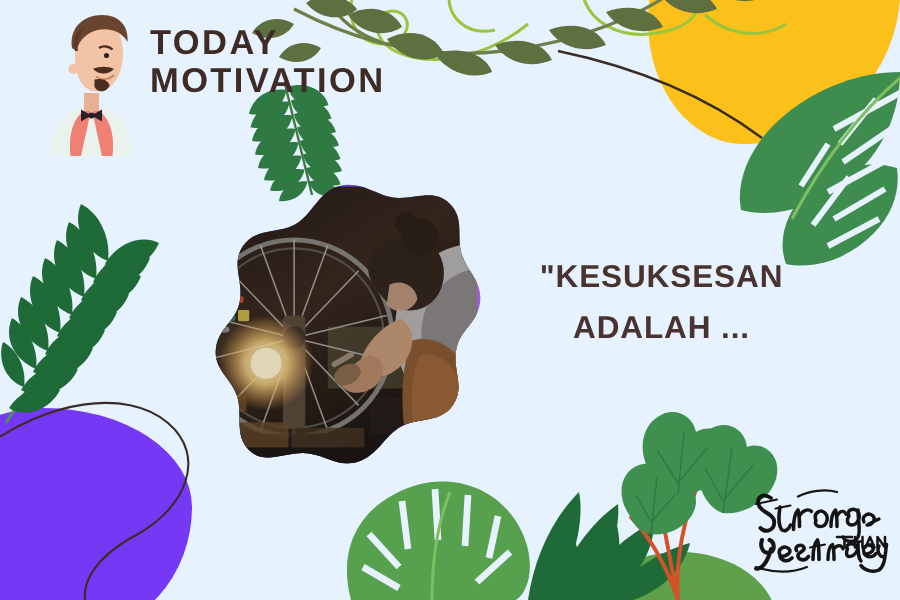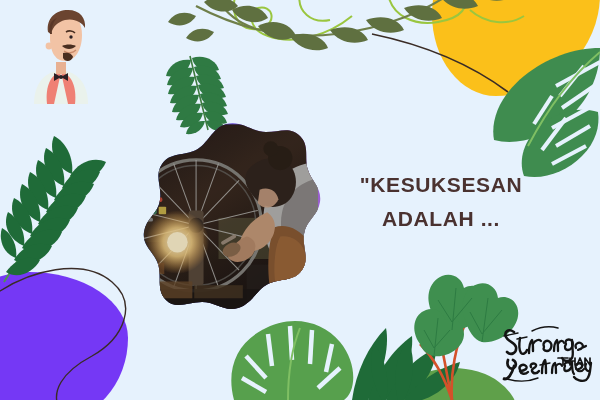--- a/index.html
+++ b/index.html
@@ -281,20 +281,22 @@
     <path d="M46,28 C49,26 53,27 55,29" stroke="#4a2e20" stroke-width="1.6" fill="none"></path>
     <circle cx="51" cy="33" r="1.7" fill="#2b2025"></circle>
 
     <path d="M42,42 C46,40 52,40 56,42 C52,46 46,46 42,42 Z" fill="#4a2e20"></path>
 
     <path d="M44,47 C48,50 53,49 56,46" stroke="#c98a6a" stroke-width="1.3" fill="none"></path>
 
     <path d="M43,49 C47,48 52,49 53,53 C51,58 45,58 43,54 Z" fill="#4a2e20"></path>
   </svg>
 
+  <div id="header-title">TODAY
+MOTIVATION</div>
 
   <div id="photo-frame">
     <svg width="196" height="204" viewBox="0 0 196 204" xmlns="http://www.w3.org/2000/svg">
       <defs>
         <linearGradient id="frameGrad" x1="0" y1="0.5" x2="1" y2="0.5">
           <stop offset="0%" stop-color="#1b52c4"></stop>
           <stop offset="55%" stop-color="#6a46d8"></stop>
           <stop offset="100%" stop-color="#9b5fd0"></stop>
         </linearGradient>
 

